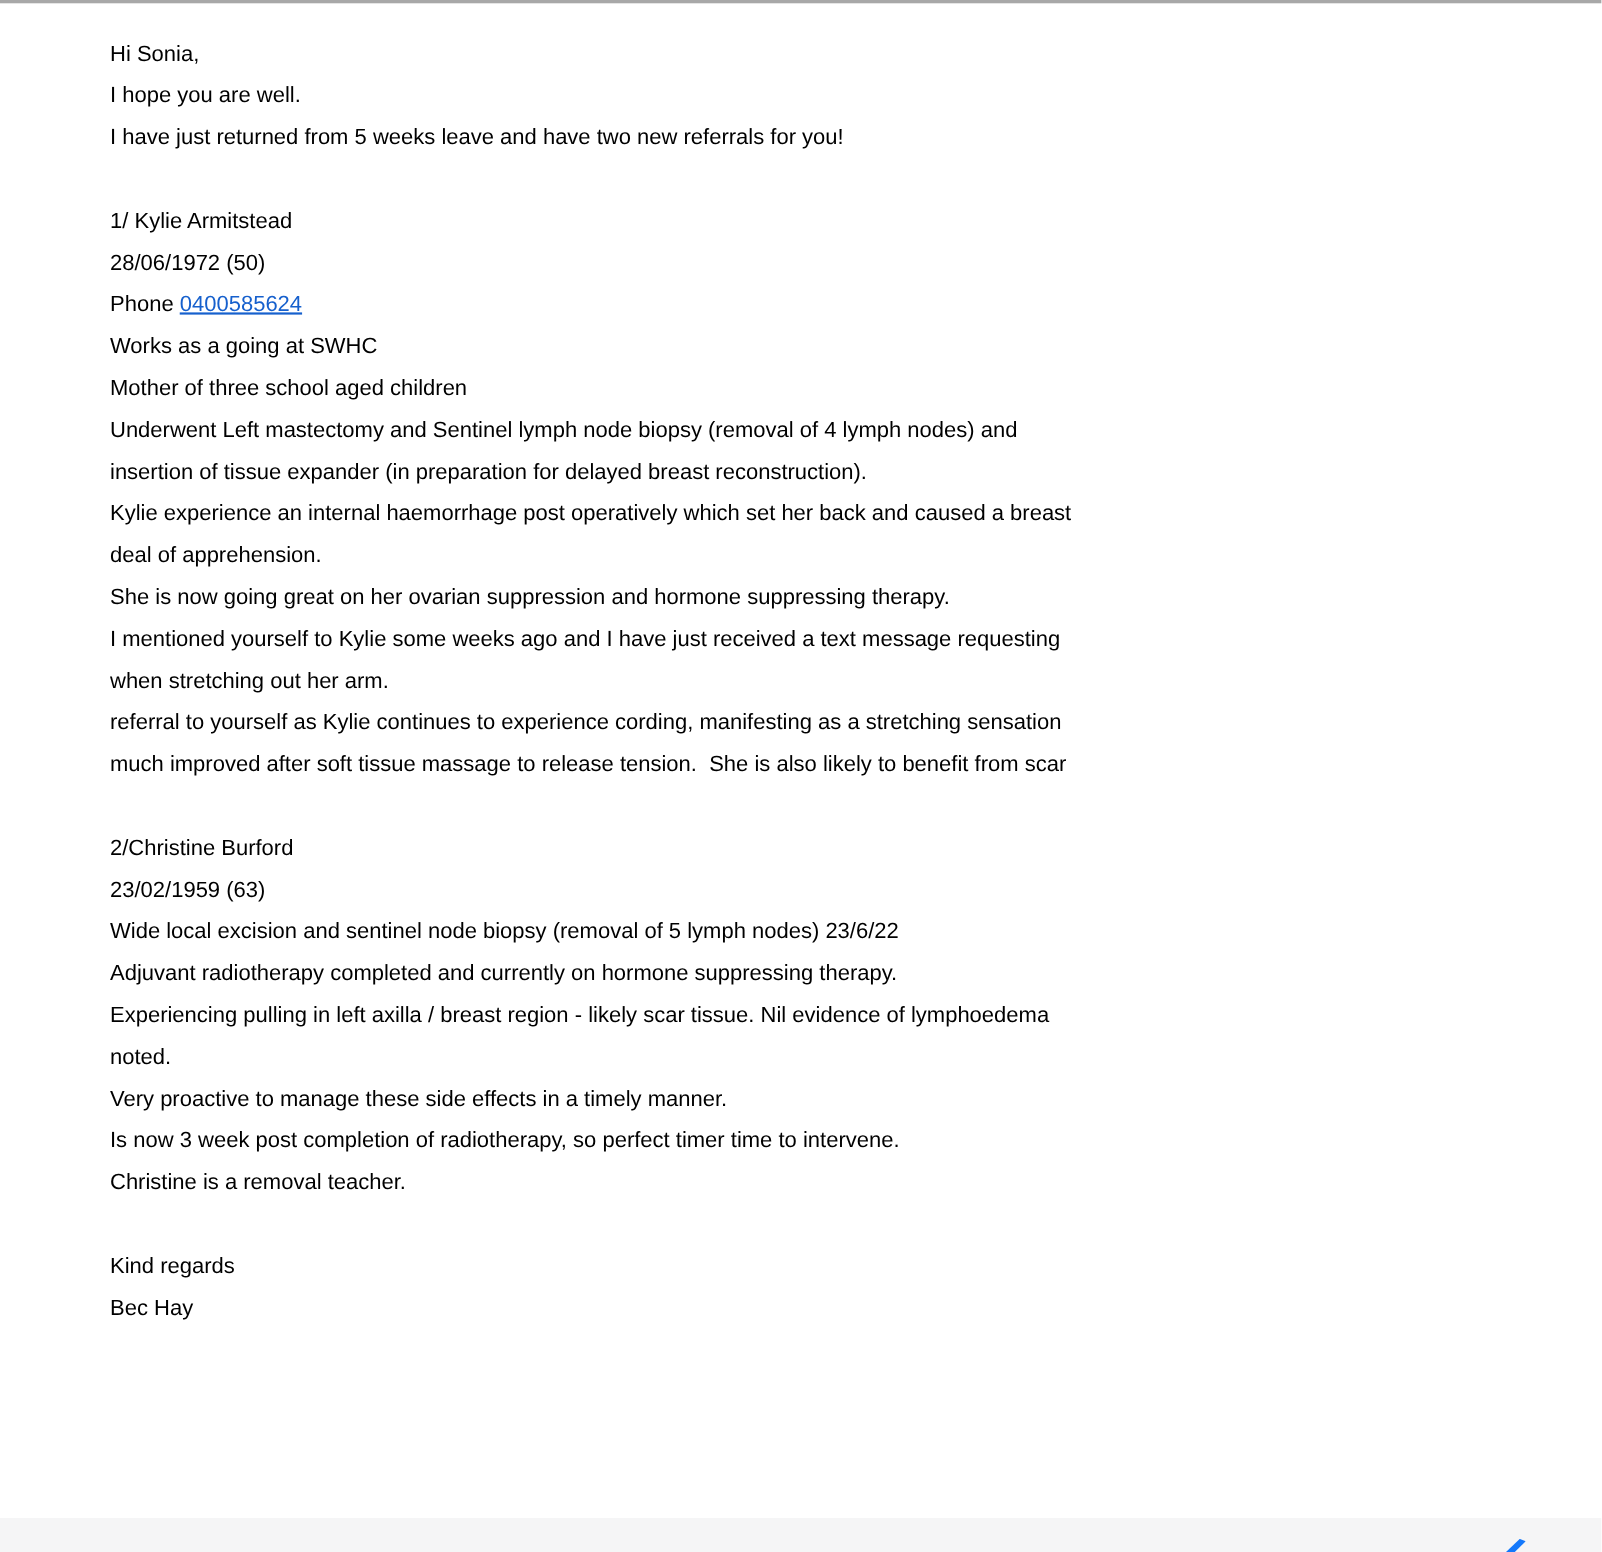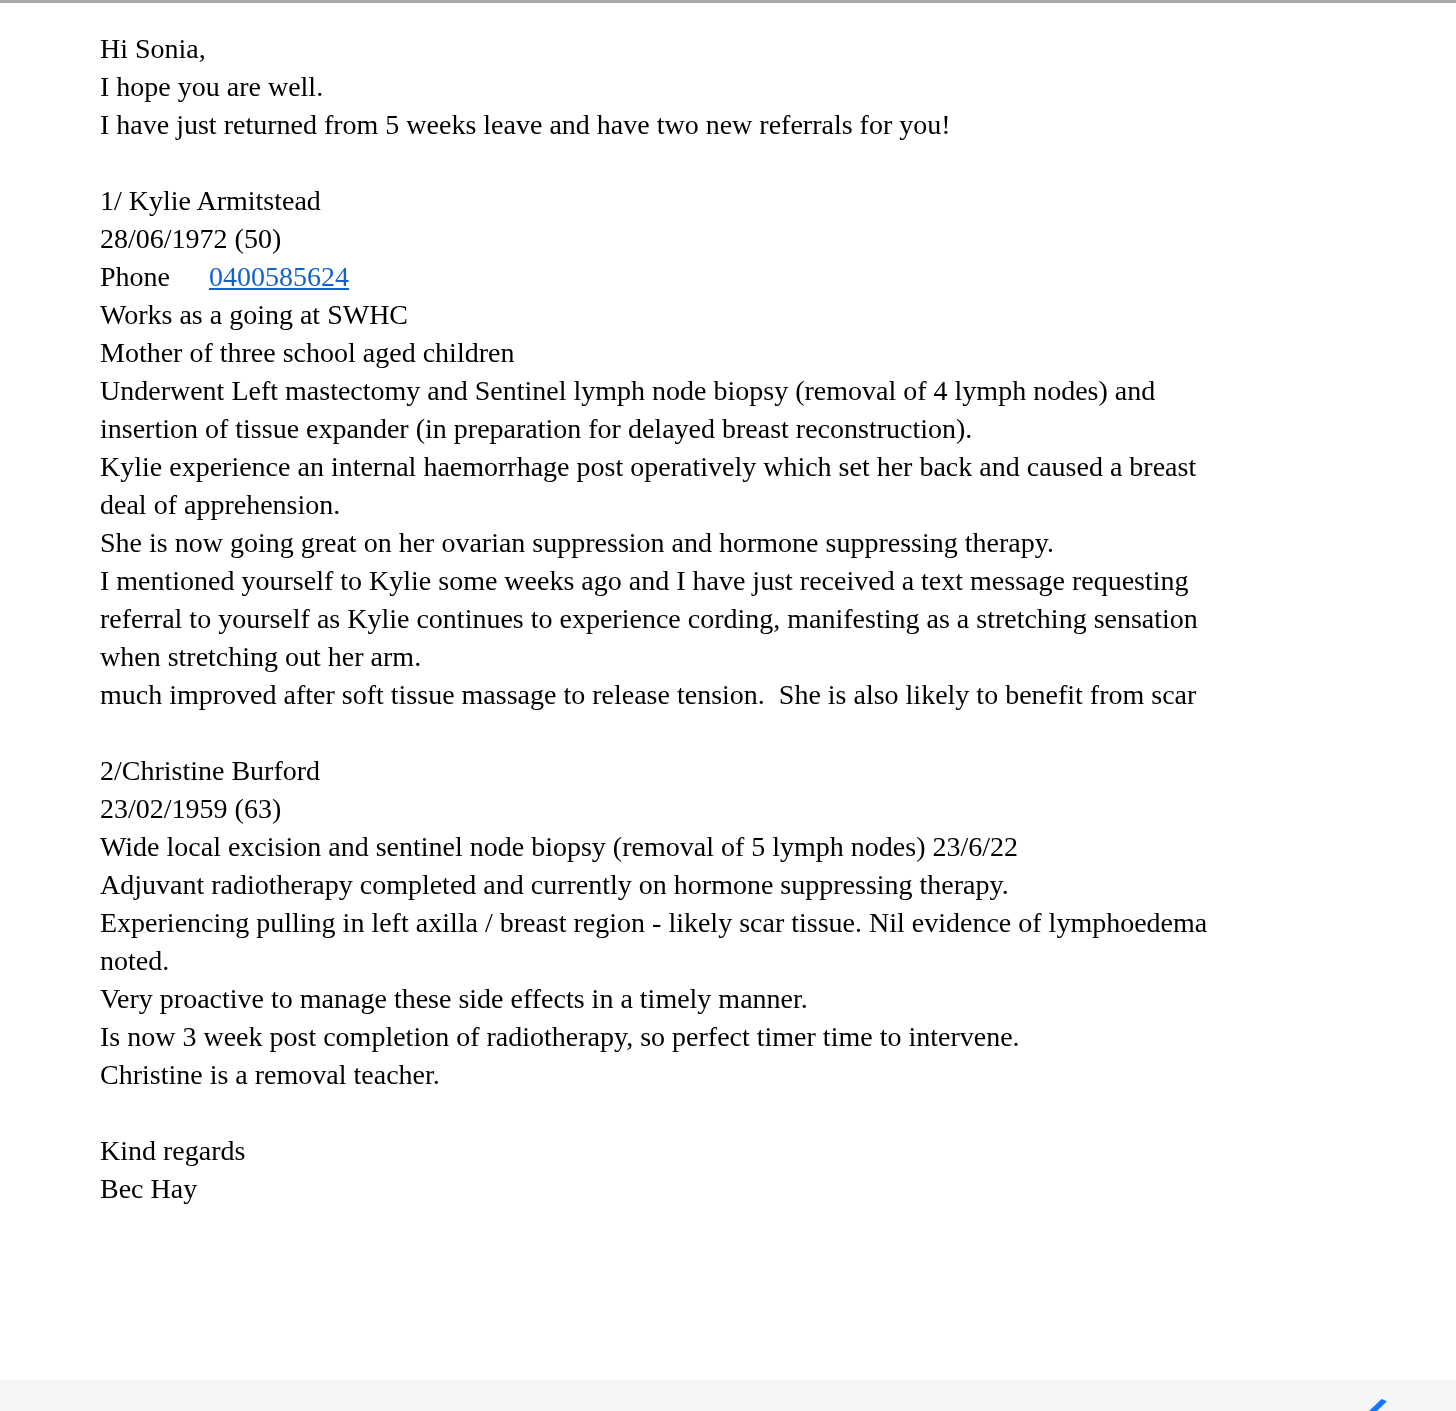--- a/index.html
+++ b/index.html
@@ -24,33 +24,31 @@
     position: absolute;
     top: 0; left: 0;
     width: 100%; height: 3px;
     background: var(--top-hairline-color);
   }
   .email-body {
     position: absolute;
     top: 30px;
     left: 100px;
     right: 20px;
-    font-size: 28px;
+    font-size: 20px;
     line-height: 38px;
-    font-family: Liberation Serif, serif;
   }
   .line {
     white-space: pre;
     height: 38px;
   }
   a.phone-link {
     color: var(--link-color);
     text-decoration: underline;
     cursor: pointer;
-    margin-left: 32px;
   }
   .footer-bar {
     position: absolute;
     left: 0;
     bottom: 0;
     width: 100%;
     height: 31px;
     background: var(--footer-bar-color);
   }
   .footer-partial-icon {
@@ -77,22 +75,22 @@
     <div class="line"><span>28/06/1972 (50)</span></div>
     <div class="line"><span>Phone </span><a class="phone-link" href="#">0400585624</a></div>
     <div class="line"><span>Works as a going at SWHC</span></div>
     <div class="line"><span>Mother of three school aged children</span></div>
     <div class="line"><span>Underwent Left mastectomy and Sentinel lymph node biopsy (removal of 4 lymph nodes) and</span></div>
     <div class="line"><span>insertion of tissue expander (in preparation for delayed breast reconstruction).</span></div>
     <div class="line"><span>Kylie experience an internal haemorrhage post operatively which set her back and caused a breast</span></div>
     <div class="line"><span>deal of apprehension.</span></div>
     <div class="line"><span>She is now going great on her ovarian suppression and hormone suppressing therapy.</span></div>
     <div class="line"><span>I mentioned yourself to Kylie some weeks ago and I have just received a text message requesting</span></div>
+    <div class="line"><span>when stretching out her arm.</span></div>
     <div class="line"><span>referral to yourself as Kylie continues to experience cording, manifesting as a stretching sensation</span></div>
-    <div class="line"><span>when stretching out her arm.</span></div>
     <div class="line"><span>much improved after soft tissue massage to release tension.  She is also likely to benefit from scar</span></div>
     <div class="line">&nbsp;</div>
     <div class="line"><span>2/Christine Burford</span></div>
     <div class="line"><span>23/02/1959 (63)</span></div>
     <div class="line"><span>Wide local excision and sentinel node biopsy (removal of 5 lymph nodes) 23/6/22</span></div>
     <div class="line"><span>Adjuvant radiotherapy completed and currently on hormone suppressing therapy.</span></div>
     <div class="line"><span>Experiencing pulling in left axilla / breast region - likely scar tissue. Nil evidence of lymphoedema</span></div>
     <div class="line"><span>noted.</span></div>
     <div class="line"><span>Very proactive to manage these side effects in a timely manner.</span></div>
     <div class="line"><span>Is now 3 week post completion of radiotherapy, so perfect timer time to intervene.</span></div>

